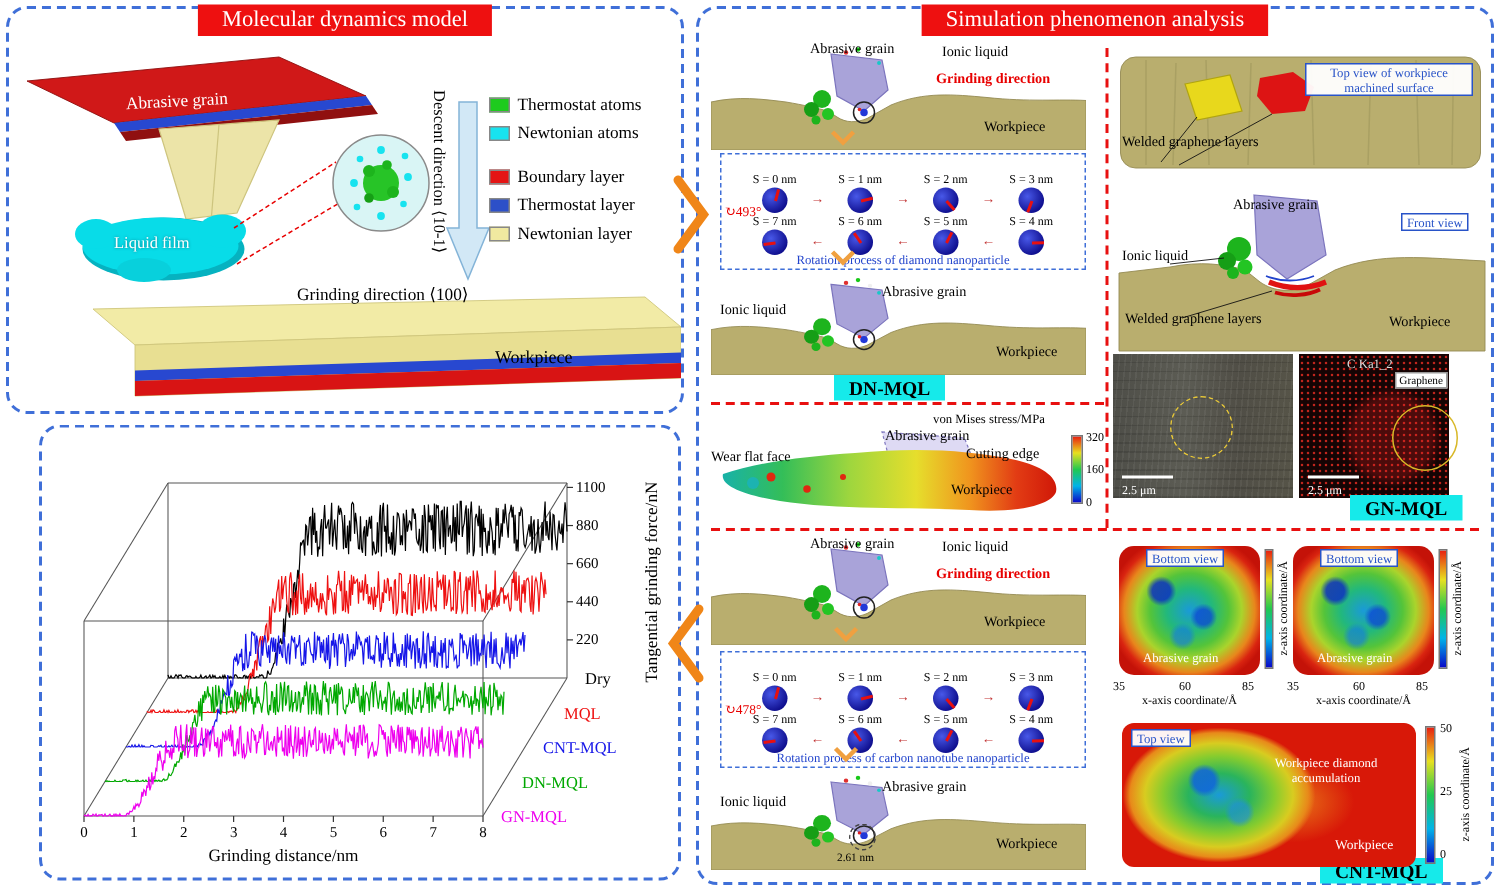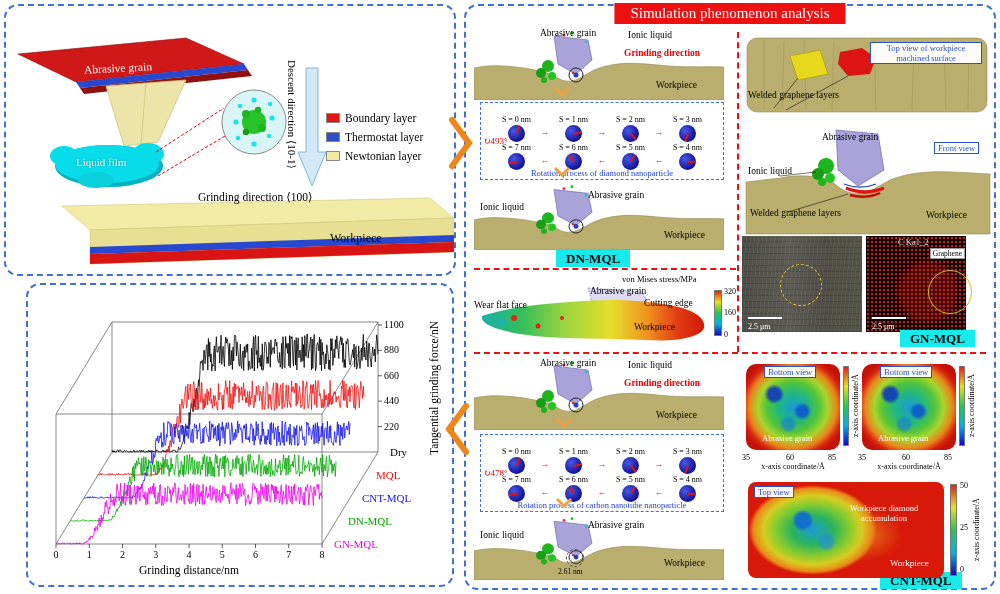--- a/index.html
+++ b/index.html
@@ -76,20 +76,21 @@
         <circle cx="106" cy="9" r="1.5" fill="#f0f0f0"></circle>
           <circle cx="112" cy="14" r="1.3" fill="#18c8c8"></circle>
         <circle cx="102" cy="47" r="7" fill="none" stroke="#222" stroke-width="1"></circle>
         <circle cx="102" cy="47" r="2.5" fill="#2238d8"></circle>
           <circle cx="99" cy="45" r="1.2" fill="#e02020"></circle>
       </g>
     </defs>
   </svg>
 
   <div class="dashed-panel" style="left:4px;top:4px;width:452px;height:272px">
+    <div class="banner">Molecular dynamics model</div>
     <svg class="abs" style="left:0;top:0" width="448" height="268" viewBox="0 0 448 268">
       <g>
         <polygon points="12,48 180,32 238,58 70,76" fill="#d01818" stroke="#8c0c0c" stroke-width="0.6"></polygon>
         <polygon points="70,76 238,58 242,64 74,82" fill="#2848d0"></polygon>
         <polygon points="74,82 242,64 246,70 78,88" fill="#901010"></polygon>
       </g>
       <g>
         <polygon points="100,80 180,74 152,136 118,140" fill="#ece4a8" stroke="#cdc47e" stroke-width="0.8"></polygon>
         <line x1="140" y1="77" x2="135" y2="138" stroke="#cdc47e" stroke-width="0.8"></line>
       </g>
@@ -132,20 +133,30 @@
         <polygon points="84,224 448,212 448,246 84,258" fill="#e8df92" stroke="#cfc67c" stroke-width="0.6"></polygon>
         <polygon points="84,241 448,229 448,236 84,248" fill="#2848d0"></polygon>
         <polygon points="84,248 448,236 448,246 84,258" fill="#d81414"></polygon>
       </g>
     </svg>
     <div class="lbl white" style="left:78px;top:56px;font-size:11.5px;transform:rotate(-3deg)">Abrasive grain</div>
     <div class="lbl white" style="left:70px;top:150px;font-size:11px;text-shadow:0 0 2px #067a8a">Liquid film</div>
     <div class="lbl" style="left:292px;top:54px;font-size:11px;transform:rotate(90deg);transform-origin:0 0">Descent direction ⟨10-1⟩</div>
     <div class="lbl" style="left:192px;top:185px;font-size:11.5px">Grinding direction ⟨100⟩</div>
     <div class="lbl" style="left:324px;top:226px;font-size:12px">Workpiece</div>
+    <div class="abs" style="left:320px;top:58px">
+        <div class="legend-row">
+          <span class="legend-swatch" style="background: rgb(30, 203, 30);"></span>
+          <span class="legend-text">Thermostat atoms</span>
+        </div>
+        <div class="legend-row">
+          <span class="legend-swatch" style="background: rgb(23, 227, 239);"></span>
+          <span class="legend-text">Newtonian atoms</span>
+        </div>
+      </div>
     <div class="abs" style="left:320px;top:106px">
         <div class="legend-row">
           <span class="legend-swatch" style="background: rgb(228, 20, 20);"></span>
           <span class="legend-text">Boundary layer</span>
         </div>
         <div class="legend-row">
           <span class="legend-swatch" style="background: rgb(45, 80, 200);"></span>
           <span class="legend-text">Thermostat layer</span>
         </div>
         <div class="legend-row">

